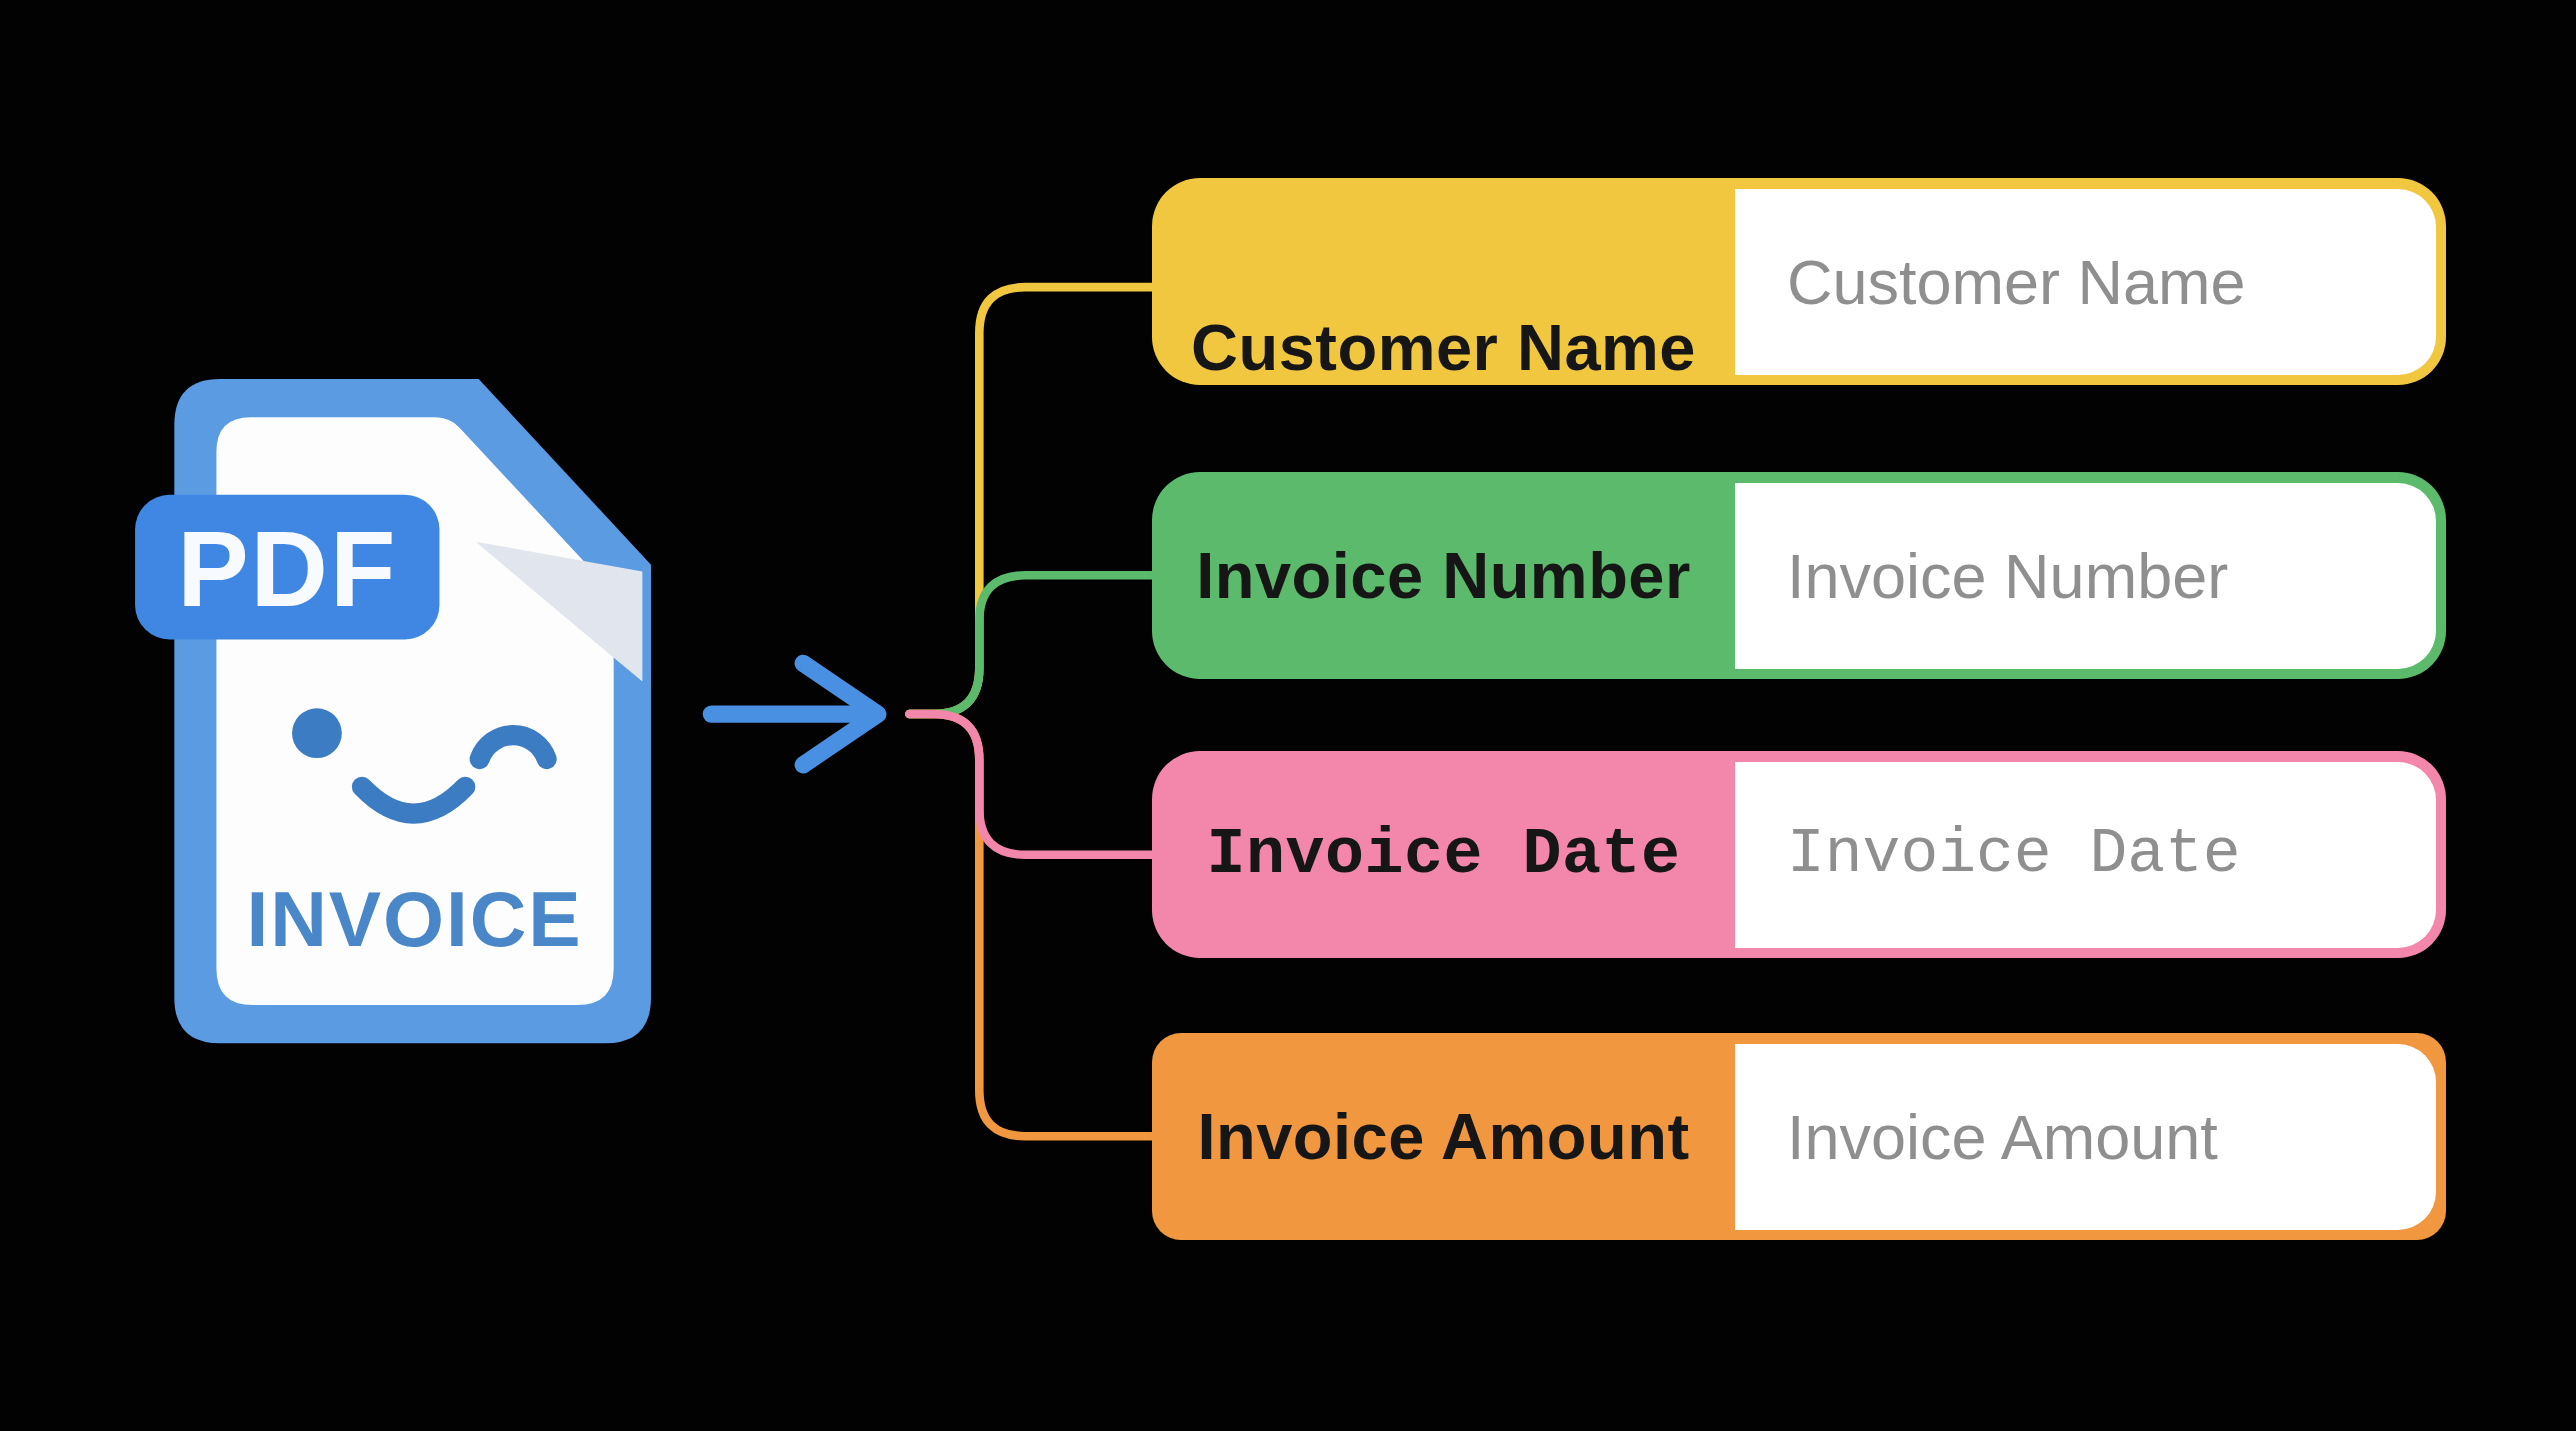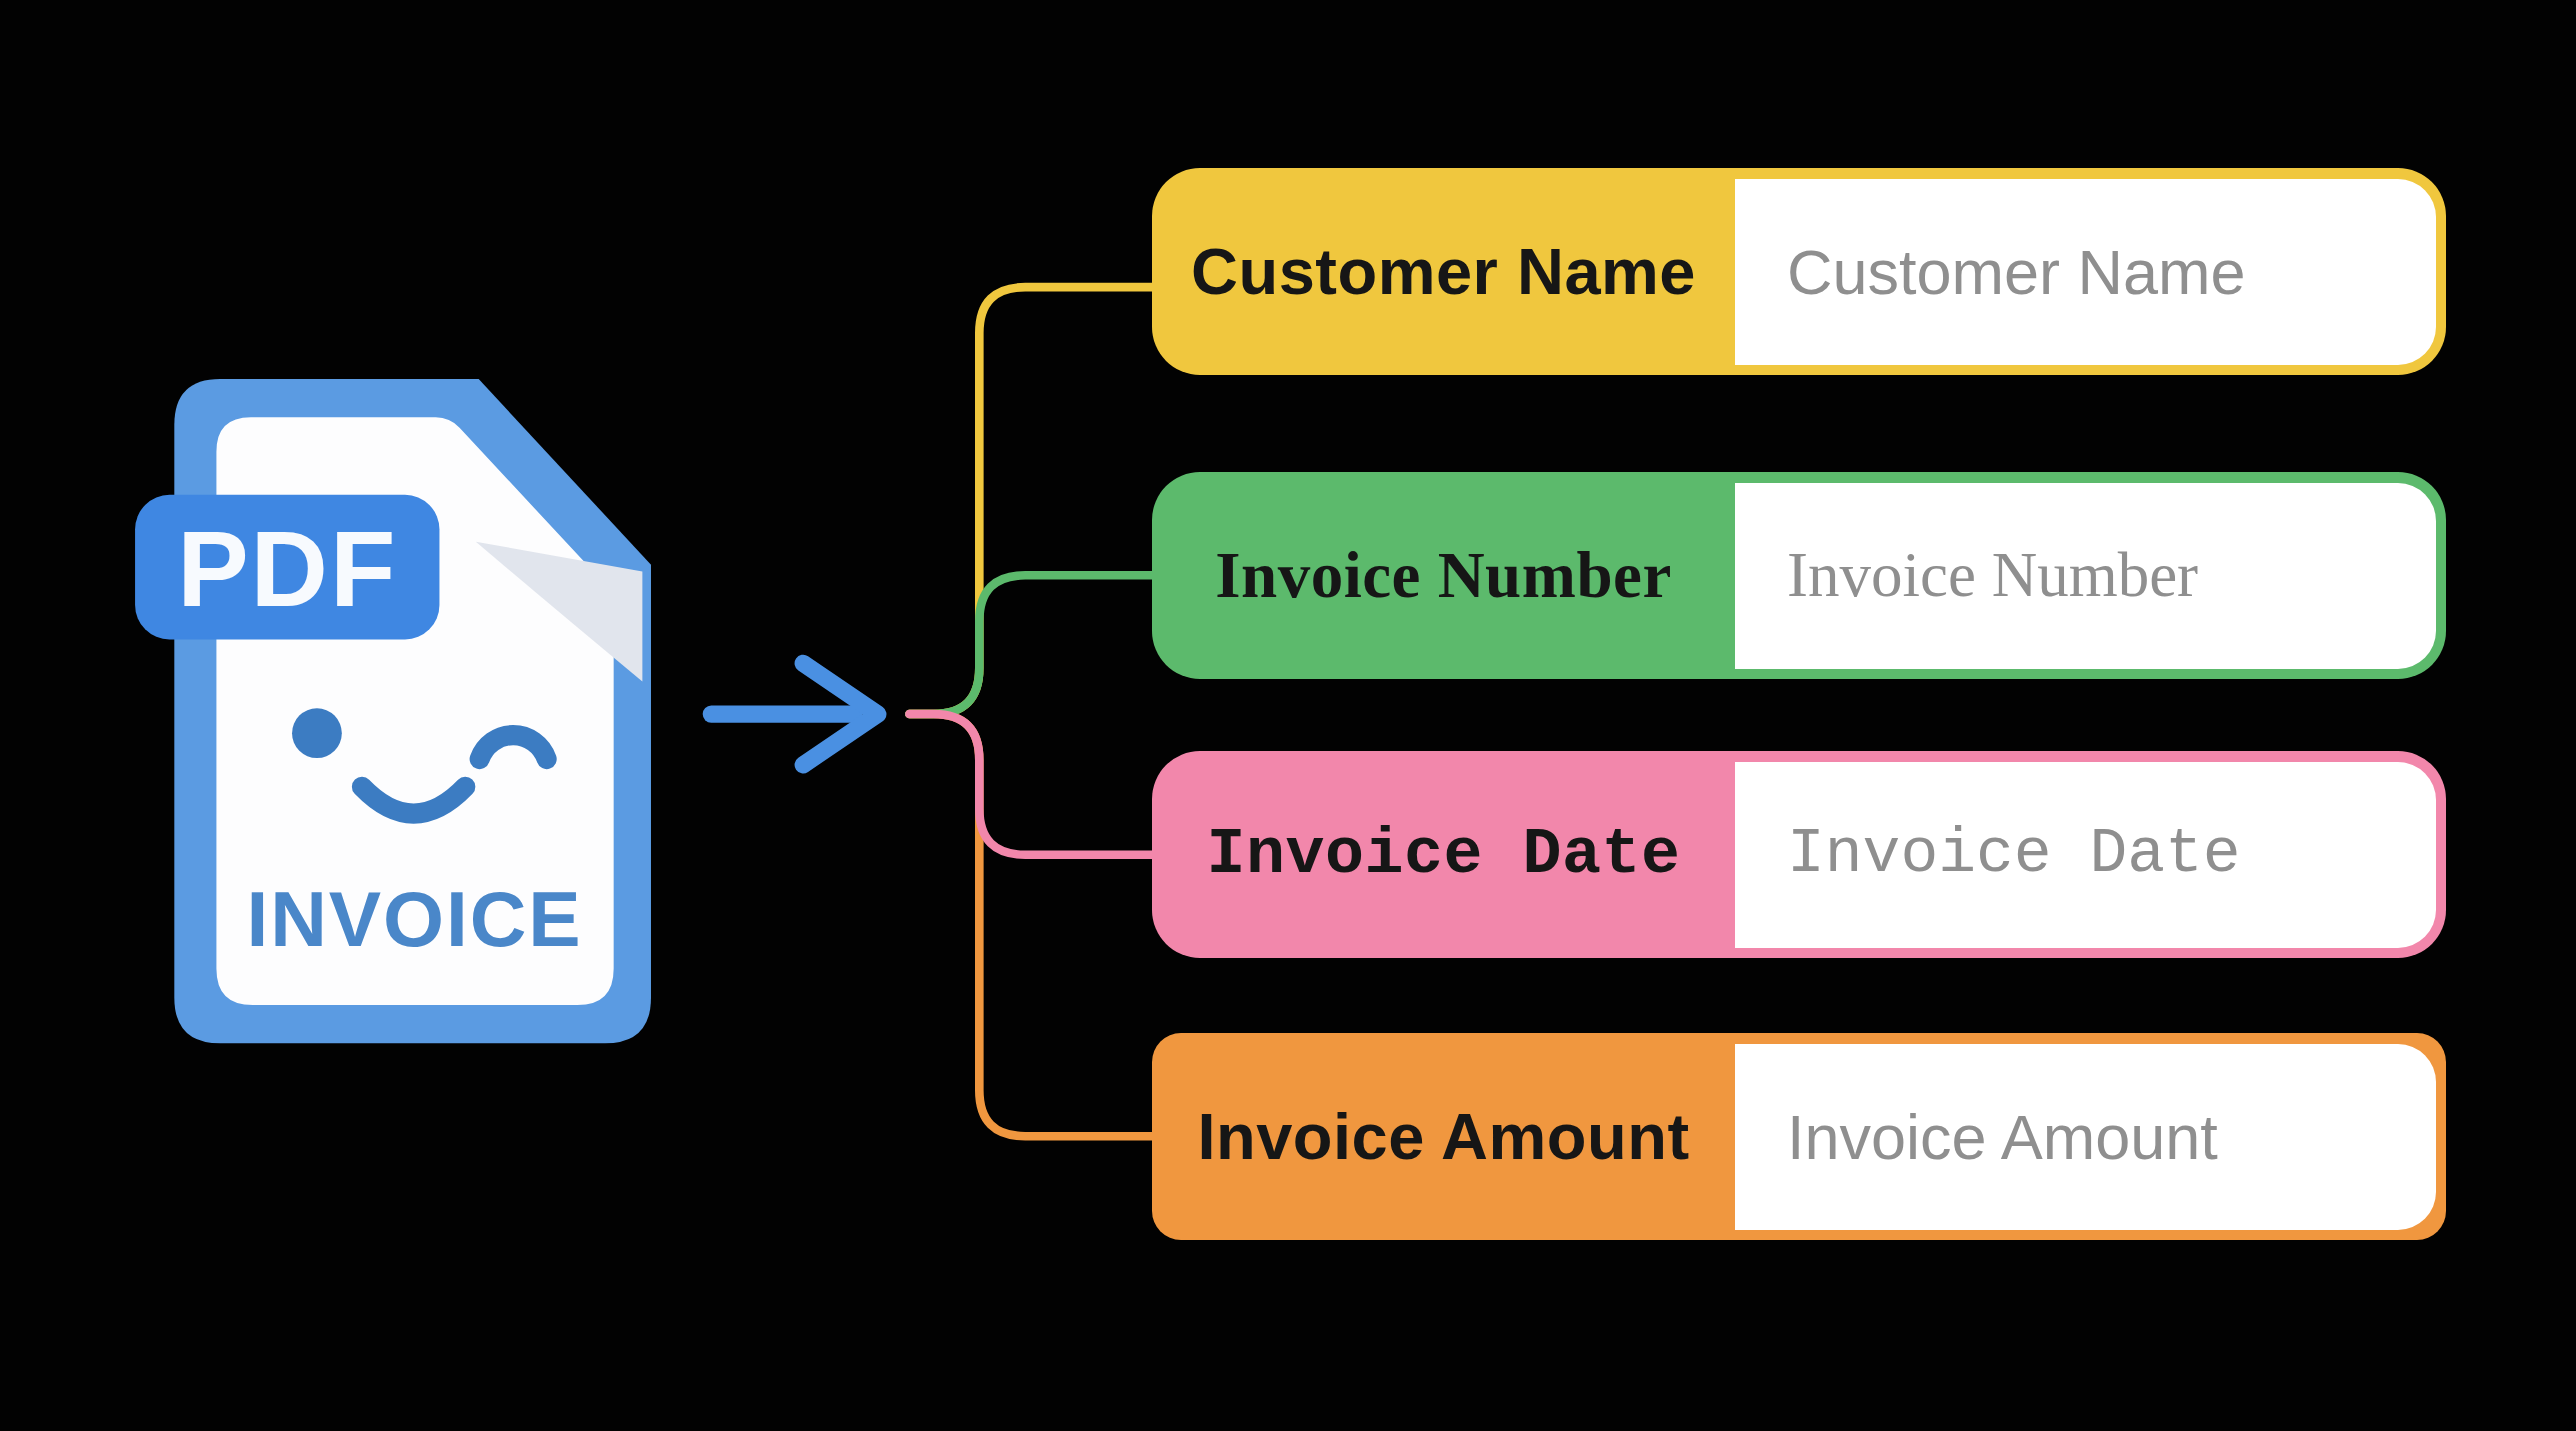--- a/index.html
+++ b/index.html
@@ -24,22 +24,22 @@
   }
   
   .row {
     position: absolute;
     left: 1152px;
     width: 1294px;
     height: 207px;
     border-radius: 48px;
     display: flex;
   }
-  .row.r0 { top: 168px; }
-  .row.r1 { top: 472px; font-family: Liberation Serif, serif; }
+  .row.r0 { top: 178px; align-items: flex-end; }
+  .row.r1 { top: 472px; }
   .row.r2 { top: 751px; }
   .row.r3 { top: 1033px; }
   .row-label {
     width: 583px;
     flex: 0 0 583px;
     display: flex;
     align-items: center;
     justify-content: center;
   }
   .row-label span {

